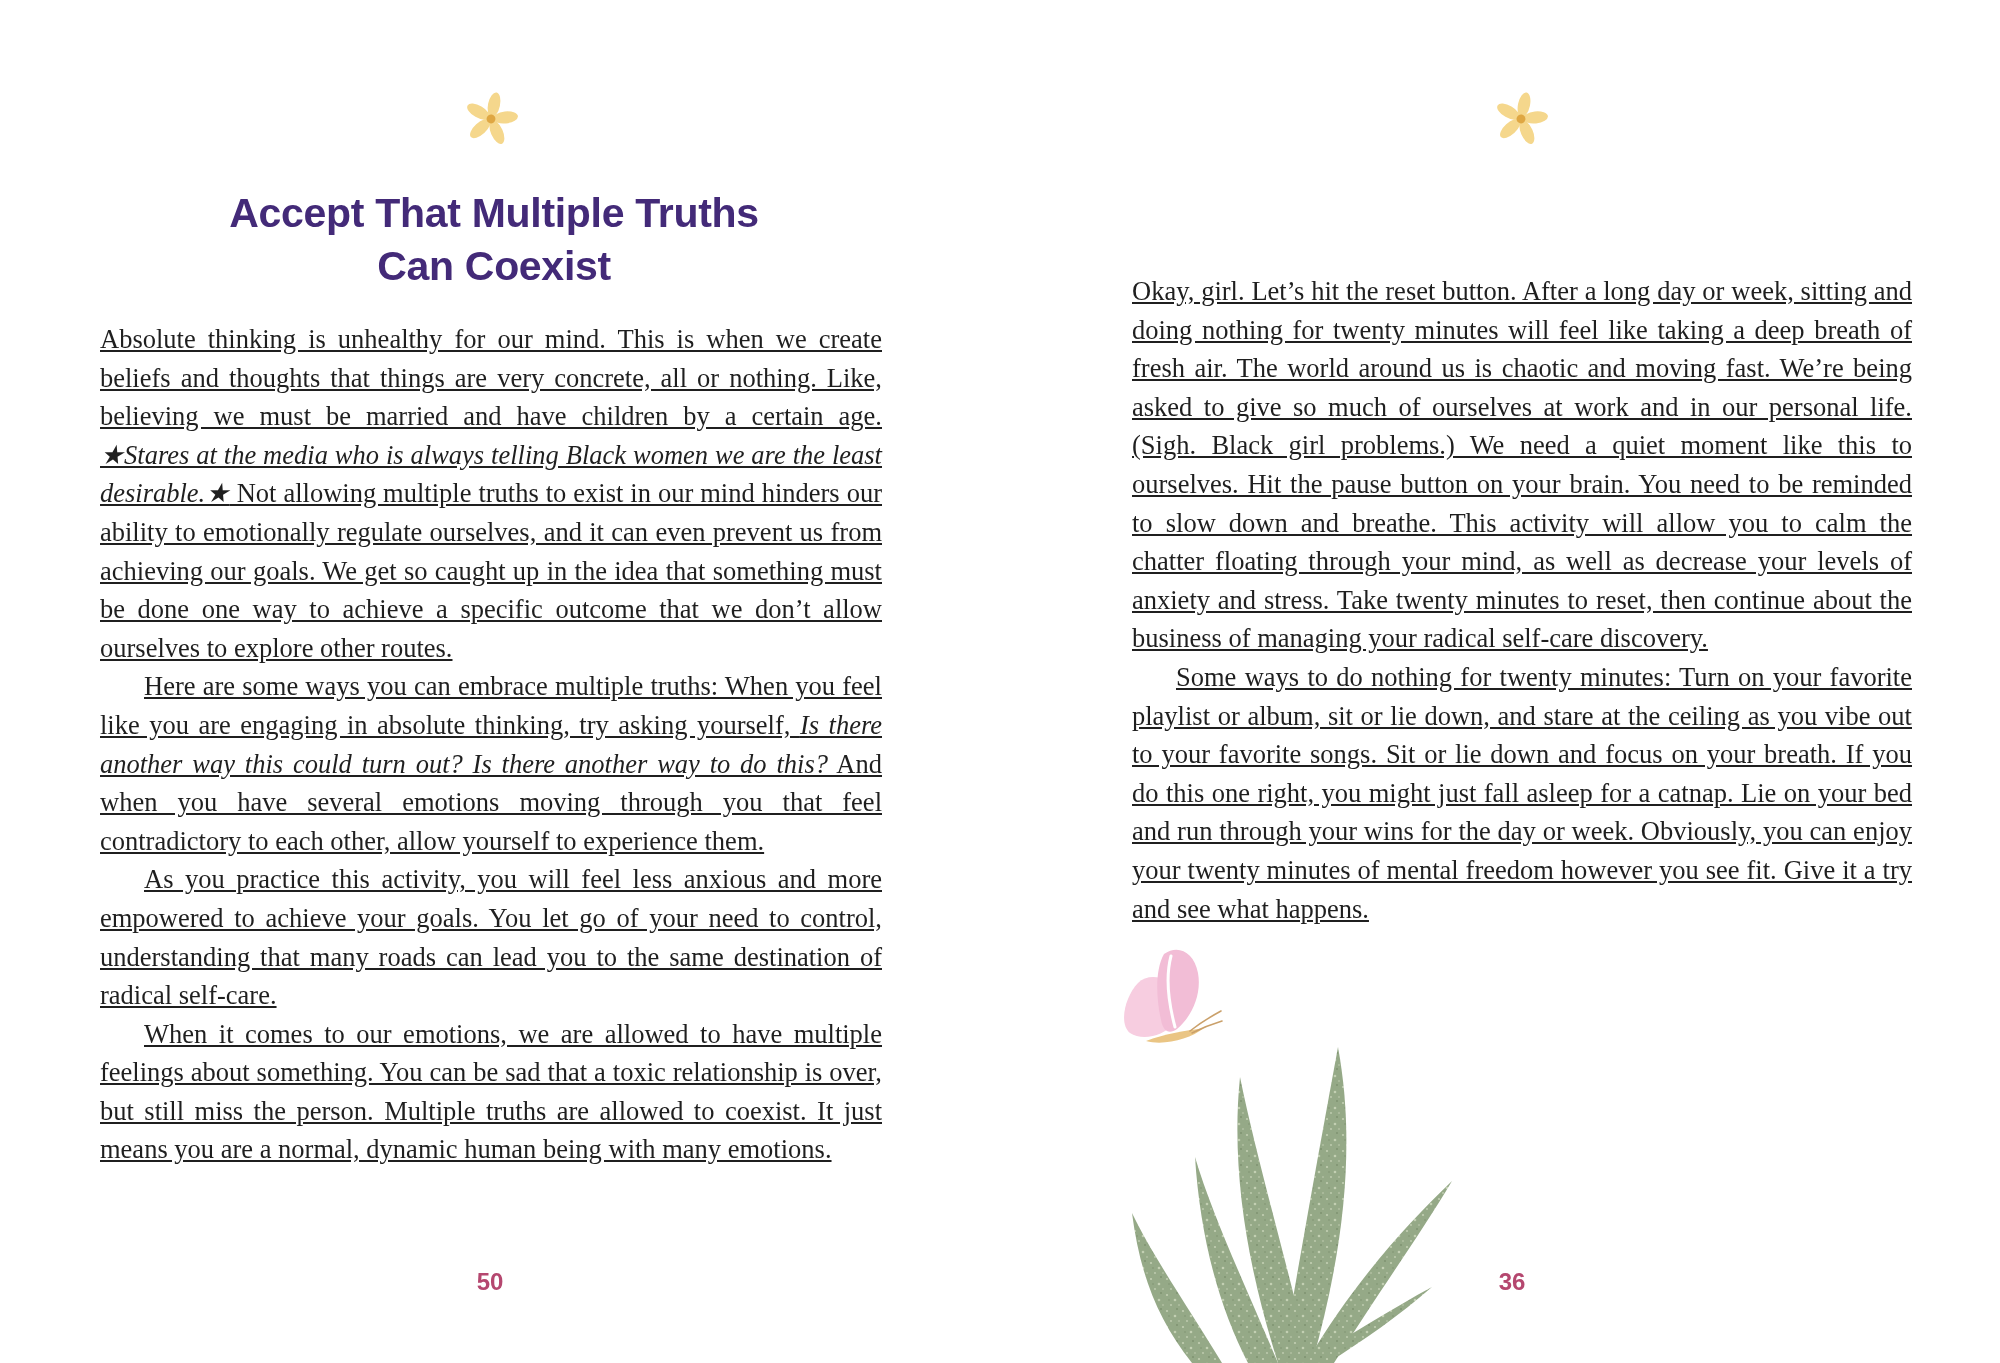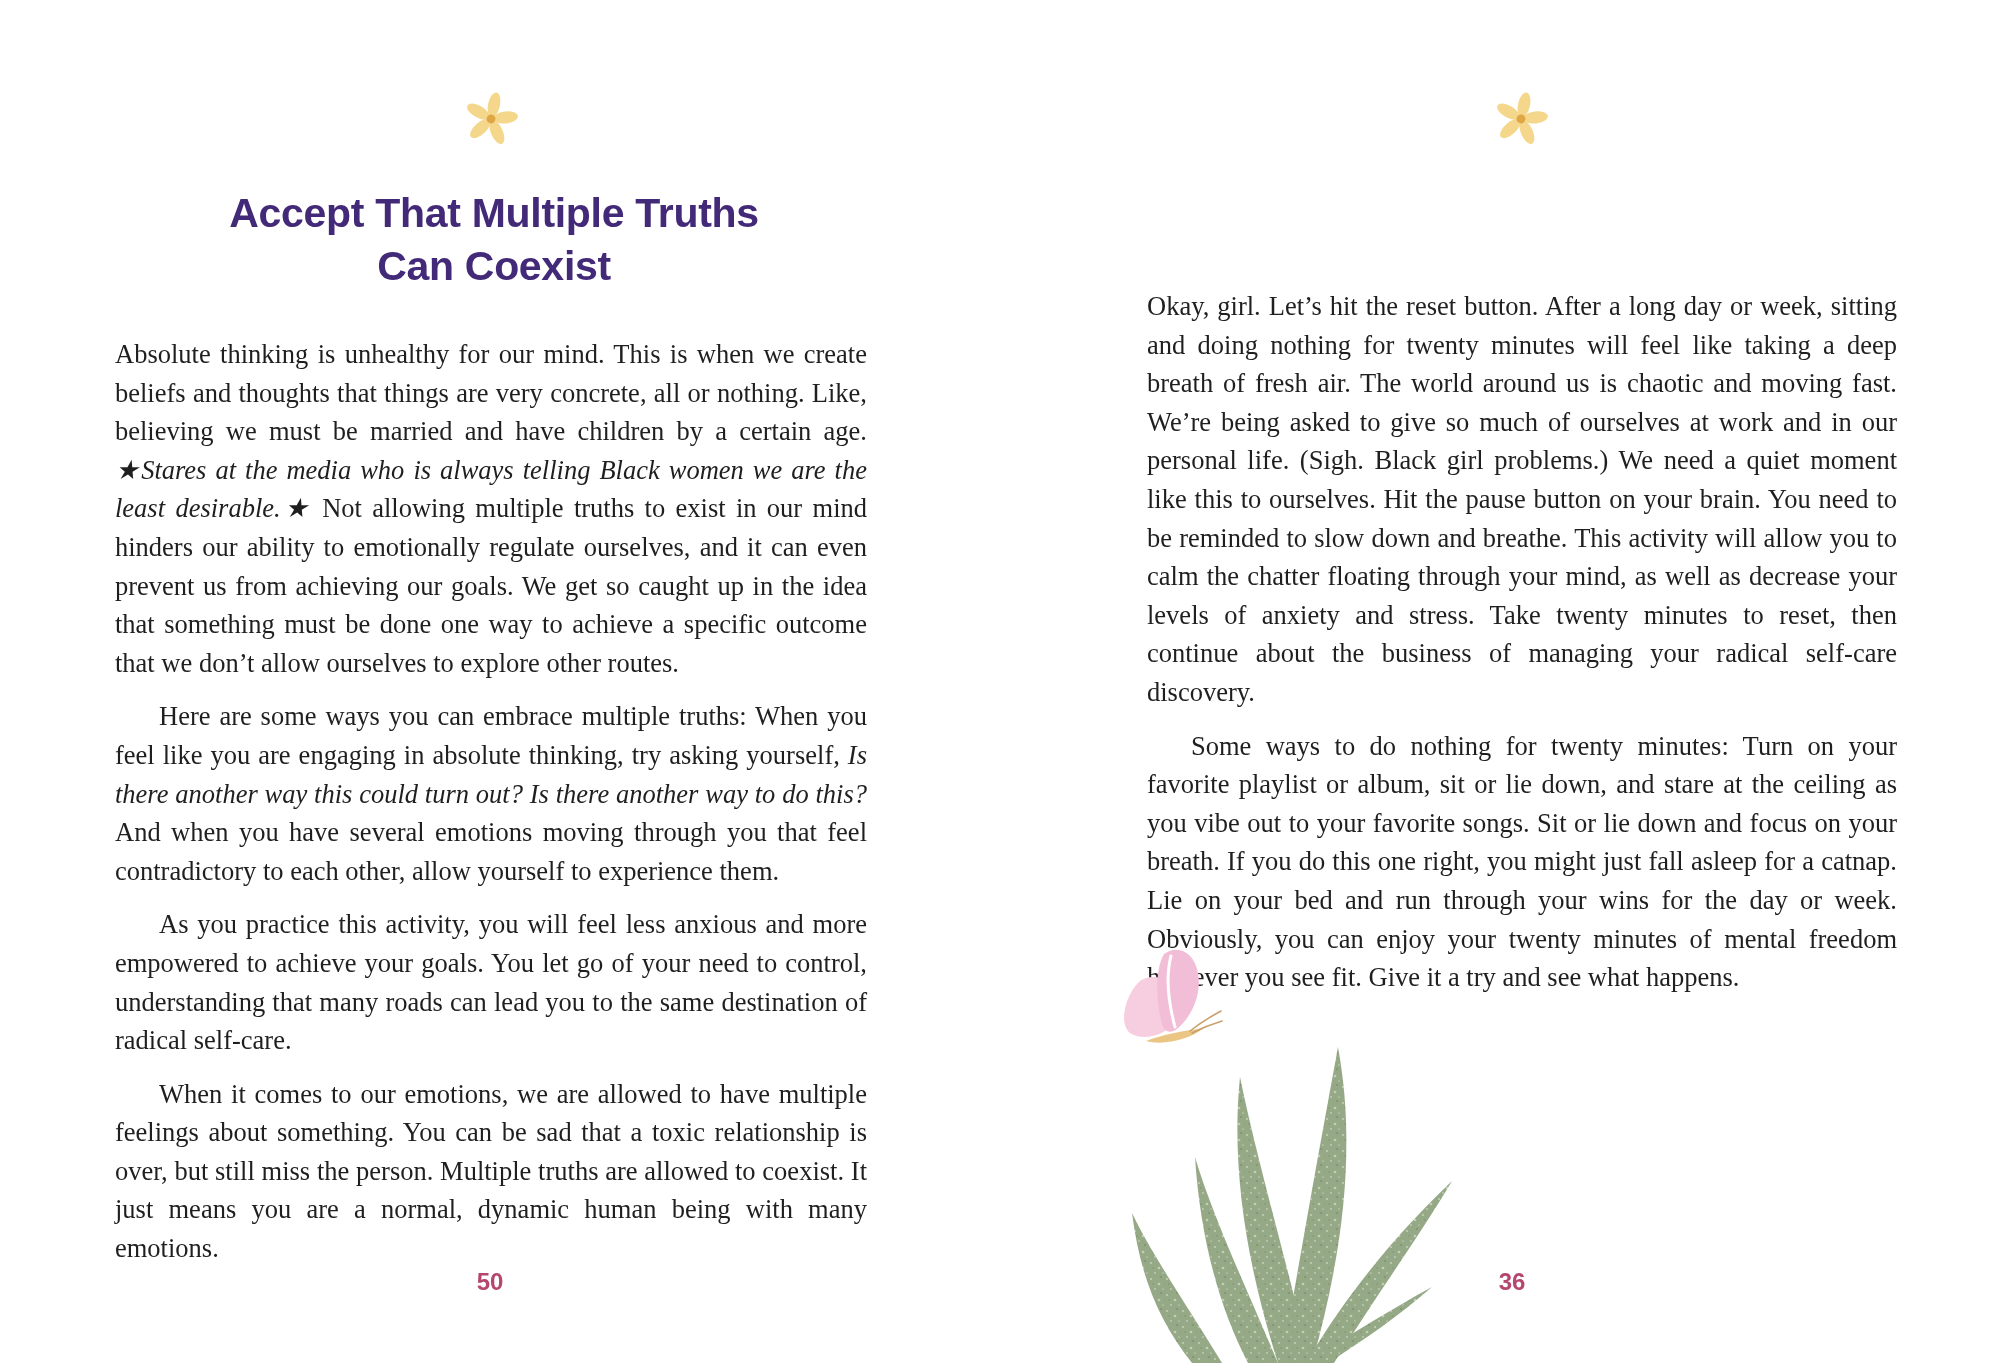--- a/index.html
+++ b/index.html
@@ -31,21 +31,21 @@
   .page-right .title{left:92px;width:840px;}
 
   .body-block{
     position:absolute;
     text-align:justify;
     font-size:26.5px;line-height:38.6px;
     color:var(--body_ink,#1f1f1f);
   }
   .page-left .body-block{left:100px;top:320px;width:782px;}
   .page-right .body-block{left:132px;top:272px;width:780px;}
-  .para{margin:15px;}
+  .para{margin:0;text-decoration:underline;}
   .para.indent{text-indent:44px;}
   .ital{font-style:italic;}
 
   .pagenum{
     position:absolute;top:1268px;width:120px;
     text-align:center;
     font-family:"Liberation Sans", sans-serif;
     font-weight:700;
     font-size:24px;
     color:var(--page_number_pink,#b5476f);

